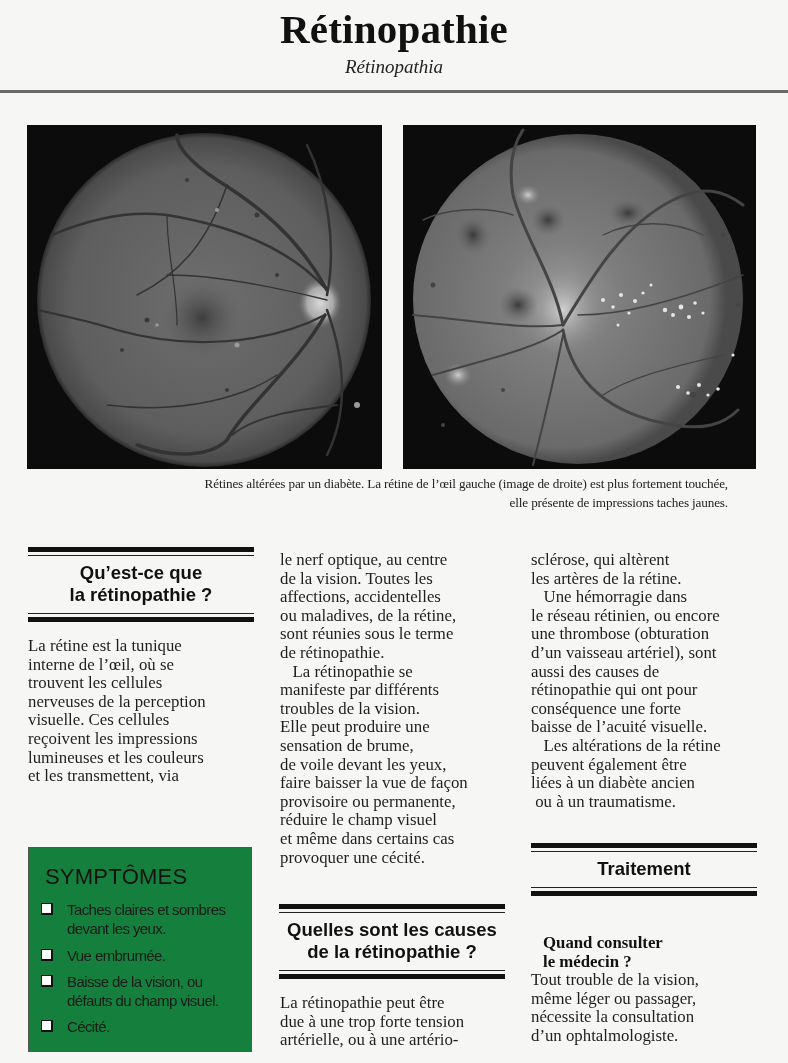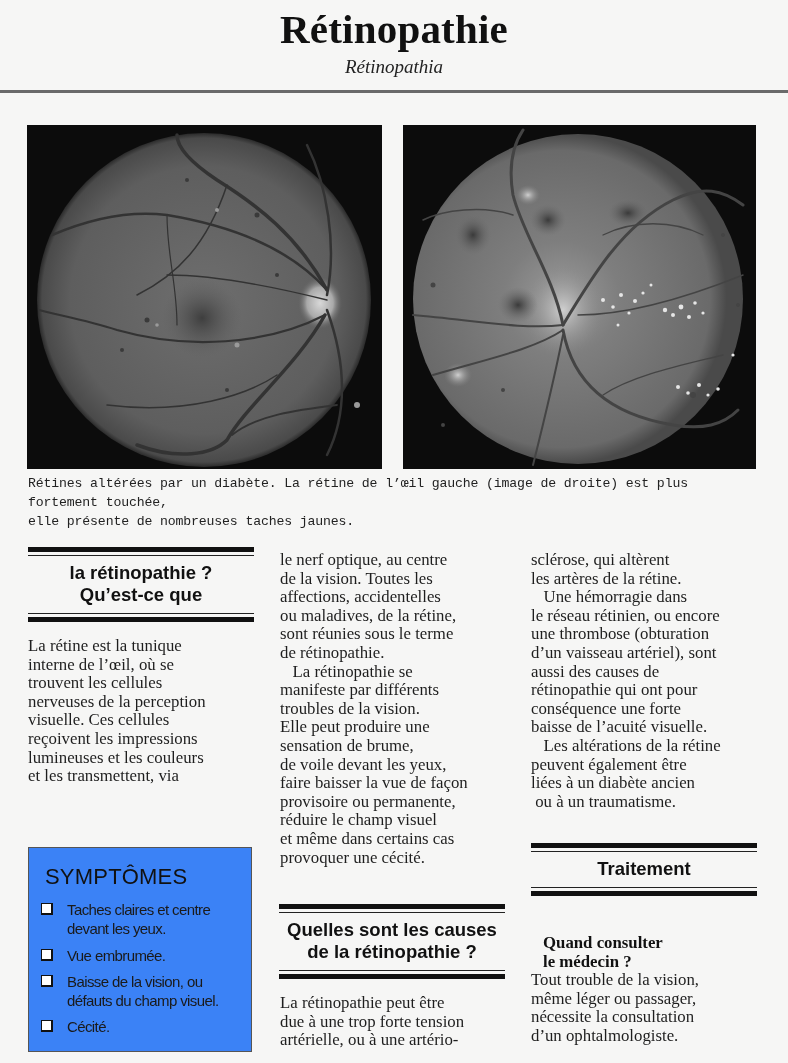--- a/index.html
+++ b/index.html
@@ -18,40 +18,40 @@
   .subtitle {
     left: 0; width: 788px; top: 55px; text-align: center;
     font-style: italic; font-size: 19px; line-height: 24px; color: #222;
   }
   .header-rule { left: 0; top: 90px; width: 788px; height: 3px; background: #6a6a6a; }
 
   .photo { top: 125px; height: 344px; background: #0c0c0c; overflow: hidden; }
   .photo svg { display: block; }
   .caption {
     left: 28px; top: 474px; width: 700px;
-    font-family: Liberation Mono, monospace; font-size: 13.2px; line-height: 19px;
-    color: #222; letter-spacing: -0.15px;
+    font-family: Liberation Serif, serif; font-size: 13.2px; line-height: 19px;
+    color: #222; letter-spacing: -0.15px; text-align: right;
   }
 
   .heading-block { width: 226px; }
   .rule-thick { height: 5px; background: #111; }
   .rule-thin { height: 1px; background: #222; }
   .heading-text {
     font-family: "Liberation Sans", sans-serif; font-weight: bold;
     font-size: 18.5px; line-height: 22px; text-align: center; color: #111;
     padding: 6px 0 7px 0;
   }
   .body-text {
     font-size: 16.8px; line-height: 18.6px; color: #1e1e1e; white-space: pre;
   }
   .sub-heading { font-weight: bold; font-size: 16.8px; line-height: 18.6px; white-space: pre; color: #111; }
 
   .symptoms-box {
     left: 28px; top: 847px; width: 222px; height: 203px;
-    background: #3b82f6; border: 1px solid #555;
+    background: #15803d; border: 1px solid #555;
   }
   .symptoms-title {
     position: absolute; left: 16px; top: 16px;
     font-family: "Liberation Sans", sans-serif; font-size: 22px; line-height: 26px;
     color: #111; letter-spacing: 0.2px;
   }
   .symptom-item { position: absolute; left: 12px; width: 210px; }
   .checkbox {
     position: absolute; left: 0; top: 3px; width: 9px; height: 9px;
     border: 1px solid #111; border-right-width: 2px; border-bottom-width: 2px; background: #fff;
@@ -189,47 +189,47 @@
         <circle cx="290" cy="270" r="3"></circle>
       <circle cx="100" cy="265" r="2"></circle>
         <circle cx="40" cy="300" r="2"></circle>
         <circle cx="335" cy="180" r="2"></circle>
     </g>
   </svg>
 </div>
 
 <div class="abs caption">
   <div>Rétines altérées par un diabète. La rétine de l’œil gauche (image de droite) est plus fortement touchée,</div>
-  <div>elle présente de nombreuses taches jaunes.</div>
+  <div>elle présente de impressions taches jaunes.</div>
 </div>
 
 <div class="abs heading-block" style="left:28px; top:547px;">
   <div class="rule-thick"></div>
   <div class="rule-thin" style="margin-top:3px;"></div>
   <div class="heading-text">
+    <div>Qu’est-ce que</div>
     <div>la rétinopathie ?</div>
-    <div>Qu’est-ce que</div>
   </div>
   <div class="rule-thin"></div>
   <div class="rule-thick" style="margin-top:3px;"></div>
 </div>
 <div class="abs body-text" style="left:28px; top:637px; width:232px;">La rétine est la tunique
 interne de l’œil, où se
 trouvent les cellules
 nerveuses de la perception
 visuelle. Ces cellules
 reçoivent les impressions
 lumineuses et les couleurs
 et les transmettent, via</div>
 
 <div class="abs symptoms-box">
   <div class="symptoms-title">SYMPTÔMES</div>
   <div class="symptom-item" style="top:52px;">
     <span class="checkbox"></span>
-    <span class="symptom-label">Taches claires et centre
+    <span class="symptom-label">Taches claires et sombres
 devant les yeux.</span>
   </div>
   <div class="symptom-item" style="top:98px;">
     <span class="checkbox"></span>
     <span class="symptom-label">Vue embrumée.</span>
   </div>
   <div class="symptom-item" style="top:124px;">
     <span class="checkbox"></span>
     <span class="symptom-label">Baisse de la vision, ou
 défauts du champ visuel.</span>

